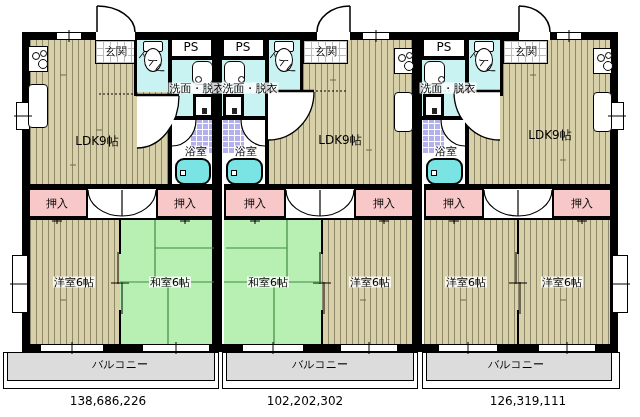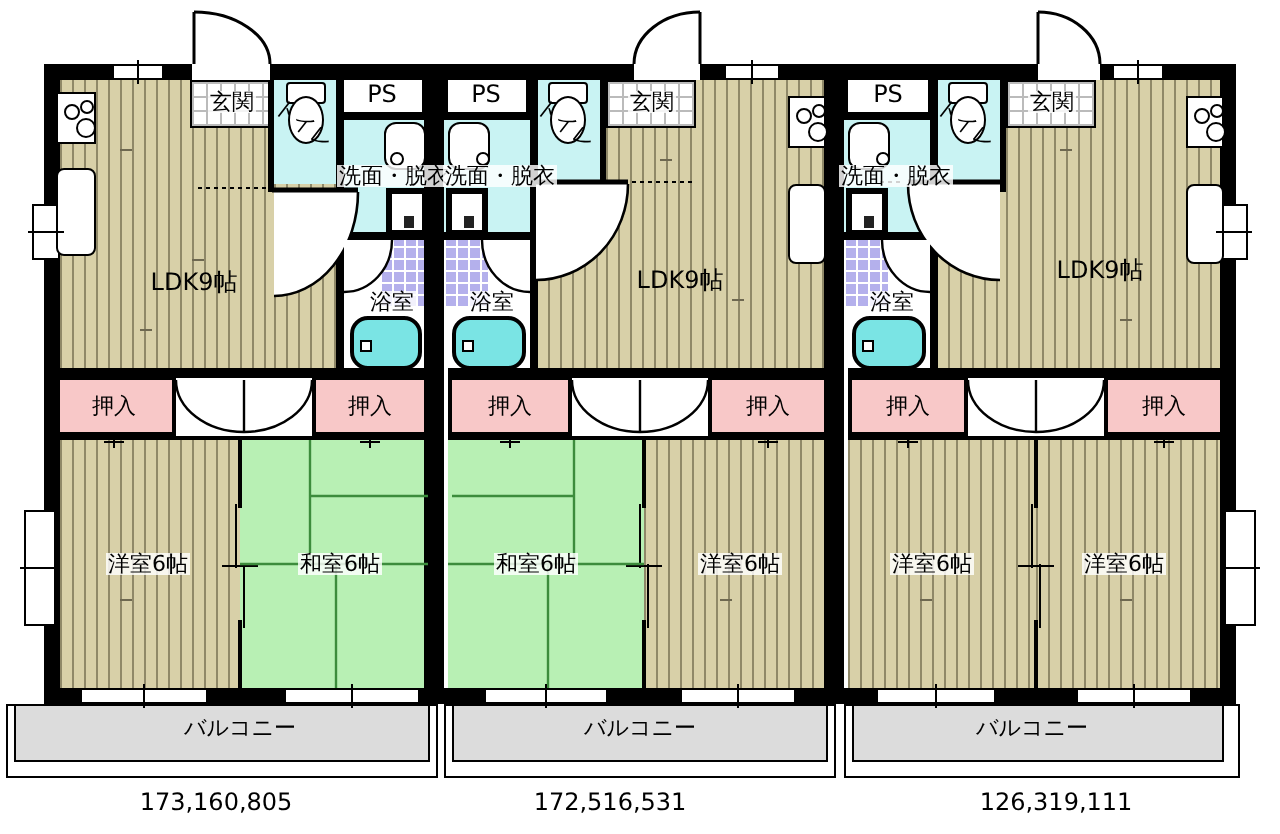--- a/index.html
+++ b/index.html
@@ -322,34 +322,34 @@
   <span class="lbl" style="left:116px;top:51px;">玄関</span>
   <span class="lbl big nobg" style="left:191px;top:47px;">PS</span>
   <span class="lbl rot" style="left:152px;top:62px;">トイレ</span>
   <span class="lbl" style="left:197px;top:88px;">洗面・脱衣</span>
   <span class="lbl" style="left:196px;top:151px;">浴室</span>
   <span class="lbl nobg" style="left:57px;top:203px;">押入</span>
   <span class="lbl nobg" style="left:185px;top:203px;">押入</span>
   <span class="lbl" style="left:74px;top:282px;">洋室6帖</span>
   <span class="lbl" style="left:170px;top:282px;">和室6帖</span>
   <span class="lbl nobg" style="left:120px;top:364px;">バルコニー</span>
-  <span class="lbl big nobg" style="left:108px;top:401px;">173,160,805</span>
+  <span class="lbl big nobg" style="left:108px;top:401px;">138,686,226</span>
 
   <span class="lbl big nobg" style="left:340px;top:140px;">LDK9帖</span>
   <span class="lbl" style="left:326px;top:51px;">玄関</span>
   <span class="lbl big nobg" style="left:243px;top:47px;">PS</span>
   <span class="lbl rot" style="left:283px;top:62px;">トイレ</span>
   <span class="lbl" style="left:250px;top:88px;">洗面・脱衣</span>
   <span class="lbl" style="left:246px;top:151px;">浴室</span>
   <span class="lbl nobg" style="left:255px;top:203px;">押入</span>
   <span class="lbl nobg" style="left:384px;top:203px;">押入</span>
   <span class="lbl" style="left:268px;top:282px;">和室6帖</span>
   <span class="lbl" style="left:370px;top:282px;">洋室6帖</span>
   <span class="lbl nobg" style="left:320px;top:364px;">バルコニー</span>
-  <span class="lbl big nobg" style="left:305px;top:401px;">172,516,531</span>
+  <span class="lbl big nobg" style="left:305px;top:401px;">102,202,302</span>
 
   <span class="lbl big nobg" style="left:550px;top:135px;">LDK9帖</span>
   <span class="lbl" style="left:526px;top:51px;">玄関</span>
   <span class="lbl big nobg" style="left:444px;top:47px;">PS</span>
   <span class="lbl rot" style="left:483px;top:62px;">トイレ</span>
   <span class="lbl" style="left:448px;top:88px;">洗面・脱衣</span>
   <span class="lbl" style="left:446px;top:151px;">浴室</span>
   <span class="lbl nobg" style="left:454px;top:203px;">押入</span>
   <span class="lbl nobg" style="left:582px;top:203px;">押入</span>
   <span class="lbl" style="left:466px;top:282px;">洋室6帖</span>

